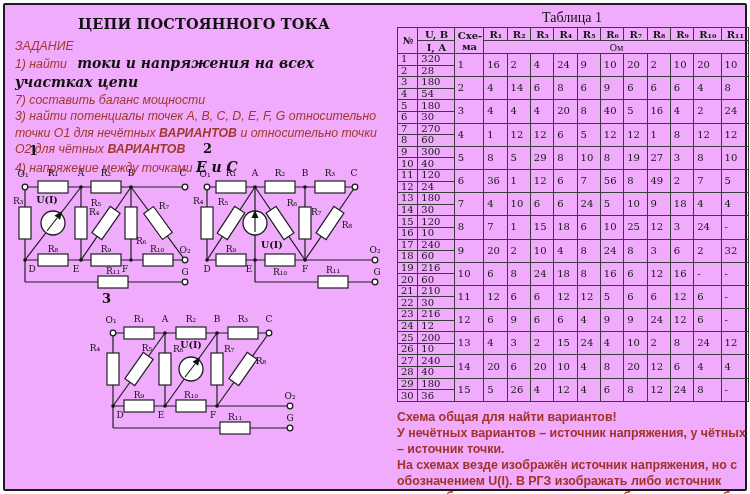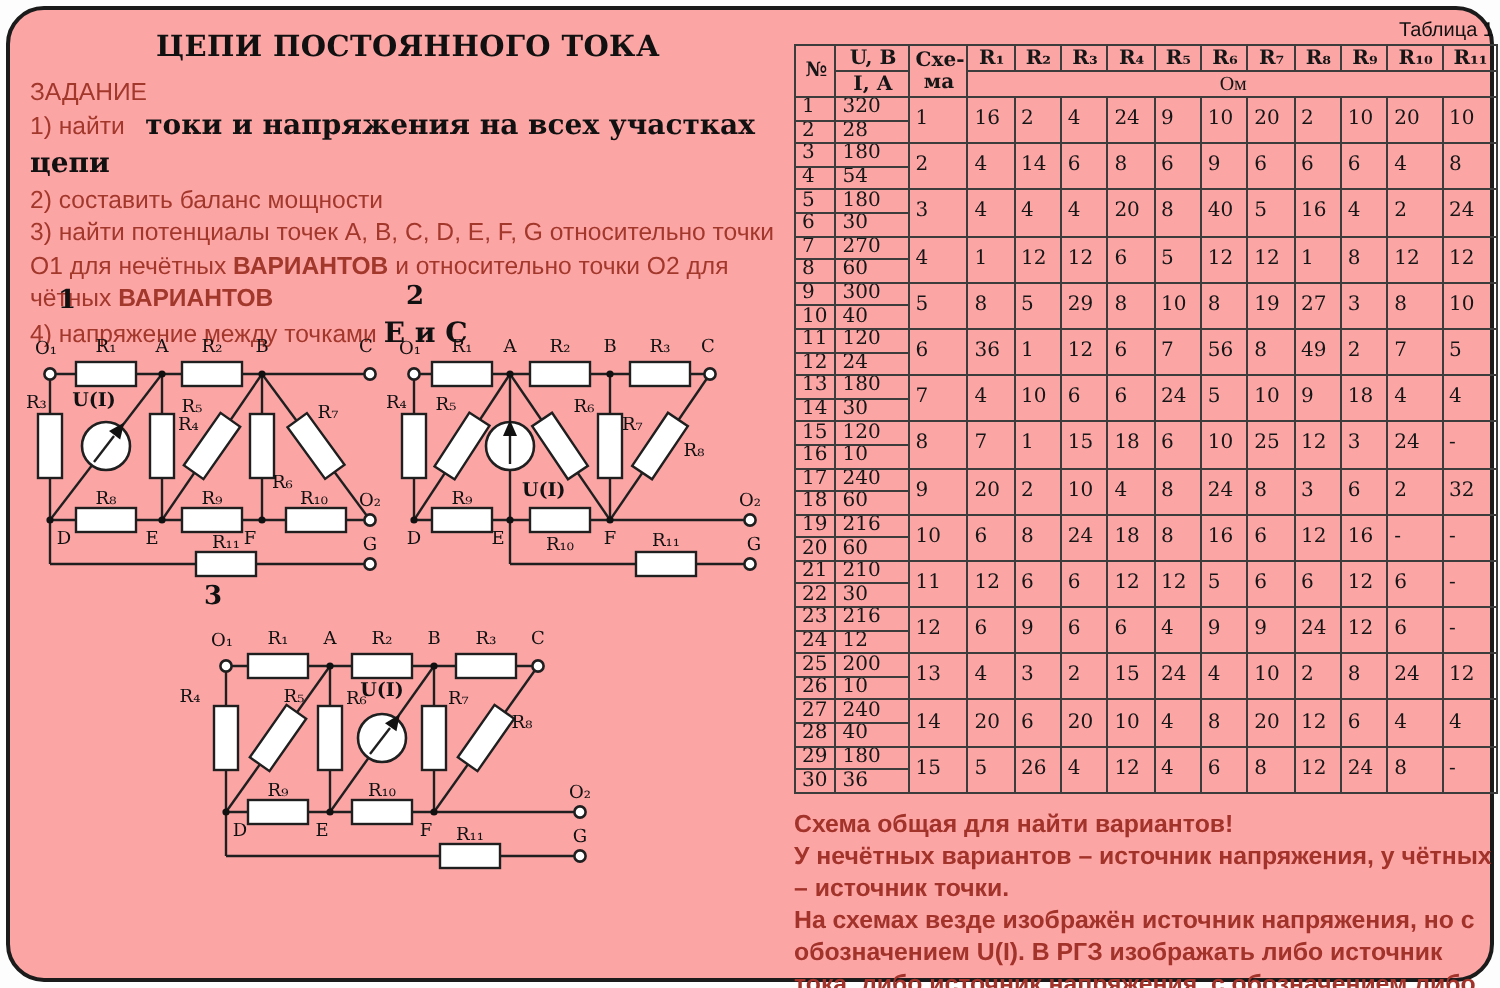--- a/index.html
+++ b/index.html
@@ -1,59 +1,59 @@
 <!DOCTYPE html>
 <html><head>
 <meta charset="utf-8">
 <style>
   html,body{margin:0;padding:0;width:750px;height:494px;background:#fdfdfd;overflow:hidden;}
-  .page{position:absolute;left:3px;top:3px;width:740px;height:484px;border:2px solid #1b1b1b;border-radius:19px;background:#fca5a5;}
+  .page{position:absolute;left:3px;top:3px;width:740px;height:484px;border:2px solid #1b1b1b;border-radius:2px;background:#f0abfc;}
 
   
   .left-panel{position:absolute;left:10px;top:4px;width:378px;}
   .doc-title{font-family:"DejaVu Serif",serif;font-weight:bold;font-size:14.5px;color:#111;text-align:center;margin:6px 0 6px 0;letter-spacing:.2px;}
-  .tasks{font-family:"Liberation Sans",sans-serif;font-size:12.3px;color:#a2382c;line-height:1.34;}
+  .tasks{font-family:"Liberation Sans",sans-serif;font-size:12.3px;color:#a2382c;line-height:1.34;font-style:italic;}
   .tasks .black-serif{font-family:"DejaVu Serif",serif;font-weight:bold;color:#111;font-size:14px;}
   .tasks .red-bold{font-weight:bold;}
   .task-line{margin:0;}
 
   
   .fig-num{position:absolute;font-family:"DejaVu Serif",serif;font-weight:bold;font-size:13px;color:#111;}
   svg.circuit{position:absolute;}
   svg .wire{stroke:#1f1f1f;stroke-width:1.2;fill:none;}
   svg .rbox{fill:#fff;stroke:#1f1f1f;stroke-width:1.2;}
   svg .node{fill:#111;}
   svg .term{fill:#fff;stroke:#1f1f1f;stroke-width:1.3;}
   svg .src{fill:#fff;stroke:#1f1f1f;stroke-width:1.3;}
   svg .arrow{fill:#111;stroke:none;}
   svg .cl{font-family:"DejaVu Serif",serif;font-size:9px;fill:#111;}
   svg .cu{font-family:"DejaVu Serif",serif;font-size:9.5px;font-weight:bold;fill:#111;}
 
   
   .right-panel{position:absolute;left:392px;top:5px;width:352px;}
-  .table-caption{font-family:Liberation Sans, sans-serif;font-size:10px;color:#111;text-align:right;margin:0 2px 1px 0;}
+  .table-caption{font-family:Liberation Serif, serif;font-size:14px;color:#111;text-align:center;margin:0 2px 1px 0;}
   table.data{border-collapse:collapse;table-layout:fixed;width:352px;font-family:"DejaVu Serif",serif;color:#161616;}
   table.data th,table.data td{border:1px solid #3c3c3c;padding:0 2px 0 3px;overflow:hidden;white-space:nowrap;}
   table.data th{font-size:10px;font-weight:bold;text-align:center;height:12px;}
   table.data td{font-size:10px;height:10.6px;line-height:1;text-align:left;}
   table.data{border:1.5px solid #2a2a2a;}
   .notes{margin-top:7px;font-family:"Liberation Sans",sans-serif;font-weight:bold;font-size:12.4px;color:#a2332a;line-height:1.3;}
   .notes p{margin:0;}
 </style>
 </head>
 <body>
 
 <div class="page">
 
   <div class="left-panel">
     <div class="doc-title">ЦЕПИ ПОСТОЯННОГО ТОКА</div>
     <div class="tasks">
       <p class="task-line">ЗАДАНИЕ</p>
       <p class="task-line"><span>1) найти</span>&nbsp;&nbsp; <span class="black-serif">токи и напряжения на всех участках цепи</span></p>
-      <p class="task-line">2) составить баланс мощности</p>
+      <p class="task-line">7) составить баланс мощности</p>
       <p class="task-line"><span>3) найти потенциалы точек А, В, С, D, E, F, G относительно точки О1 для нечётных </span><span class="red-bold">ВАРИАНТОВ</span><span> и относительно точки О2 для чётных </span><span class="red-bold">ВАРИАНТОВ</span></p>
       <p class="task-line"><span>4) напряжение между точками </span><span class="black-serif">Е и  С</span></p>
     </div>
   </div>
 
   <span class="fig-num" style="left:24px;top:138px;">1</span>
   <span class="fig-num" style="left:198px;top:136px;">2</span>
   <span class="fig-num" style="left:97px;top:286px;">3</span>
 
   <svg class="circuit" style="left:8px;top:150px;" width="185" height="136" viewBox="0 0 185 136">

